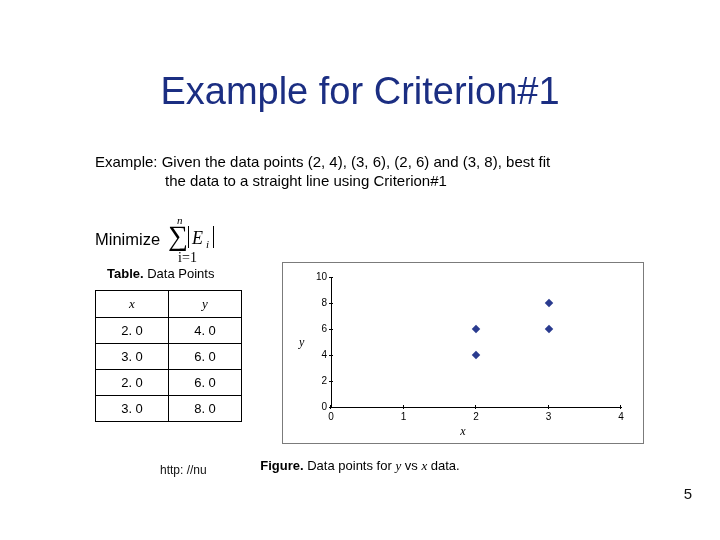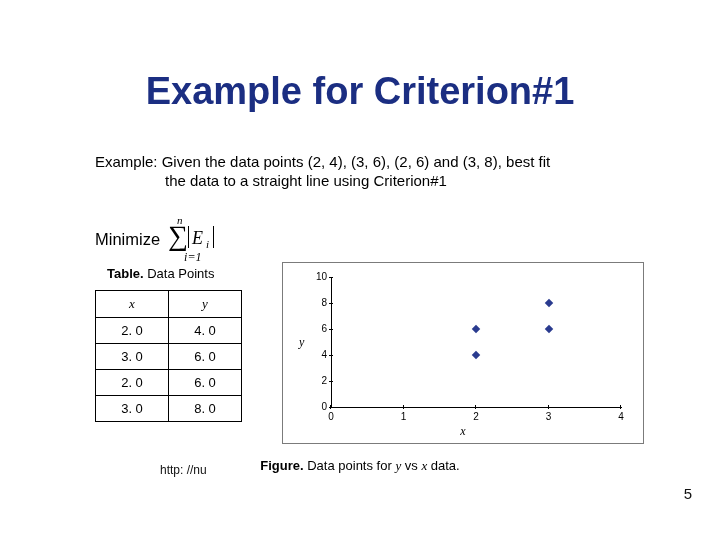--- a/index.html
+++ b/index.html
@@ -17,21 +17,21 @@
     position: absolute;
     inset: 0;
   }
   .title {
     position: absolute;
     top: 70px;
     left: 0;
     width: 100%;
     text-align: center;
     font-size: 38px;
-    font-weight: 700;
+    font-weight: 400;
     color: #1b2e82;
     font-family: "Trebuchet MS", "Segoe UI", Tahoma, sans-serif;
   }
   .body-text {
     position: absolute;
     top: 152px;
     left: 95px;
     width: 545px;
     font-size: 15px;
     line-height: 1.28;
@@ -63,24 +63,23 @@
   }
   .sum-formula .sup {
     position: absolute;
     left: 15px;
     top: -6px;
     font-size: 11px;
     font-style: italic;
   }
   .sum-formula .sub {
     position: absolute;
-    left: 22px;
+    left: 16px;
     top: 30px;
-    font-size: 12px;
-    font-style: italic;
+    font-size: 14px;
   }
   .sum-formula .E {
     position: absolute;
     left: 30px;
     top: 8px;
     font-size: 18px;
     font-style: italic;
     font-family: "Times New Roman", serif;
     color: #000;
   }

